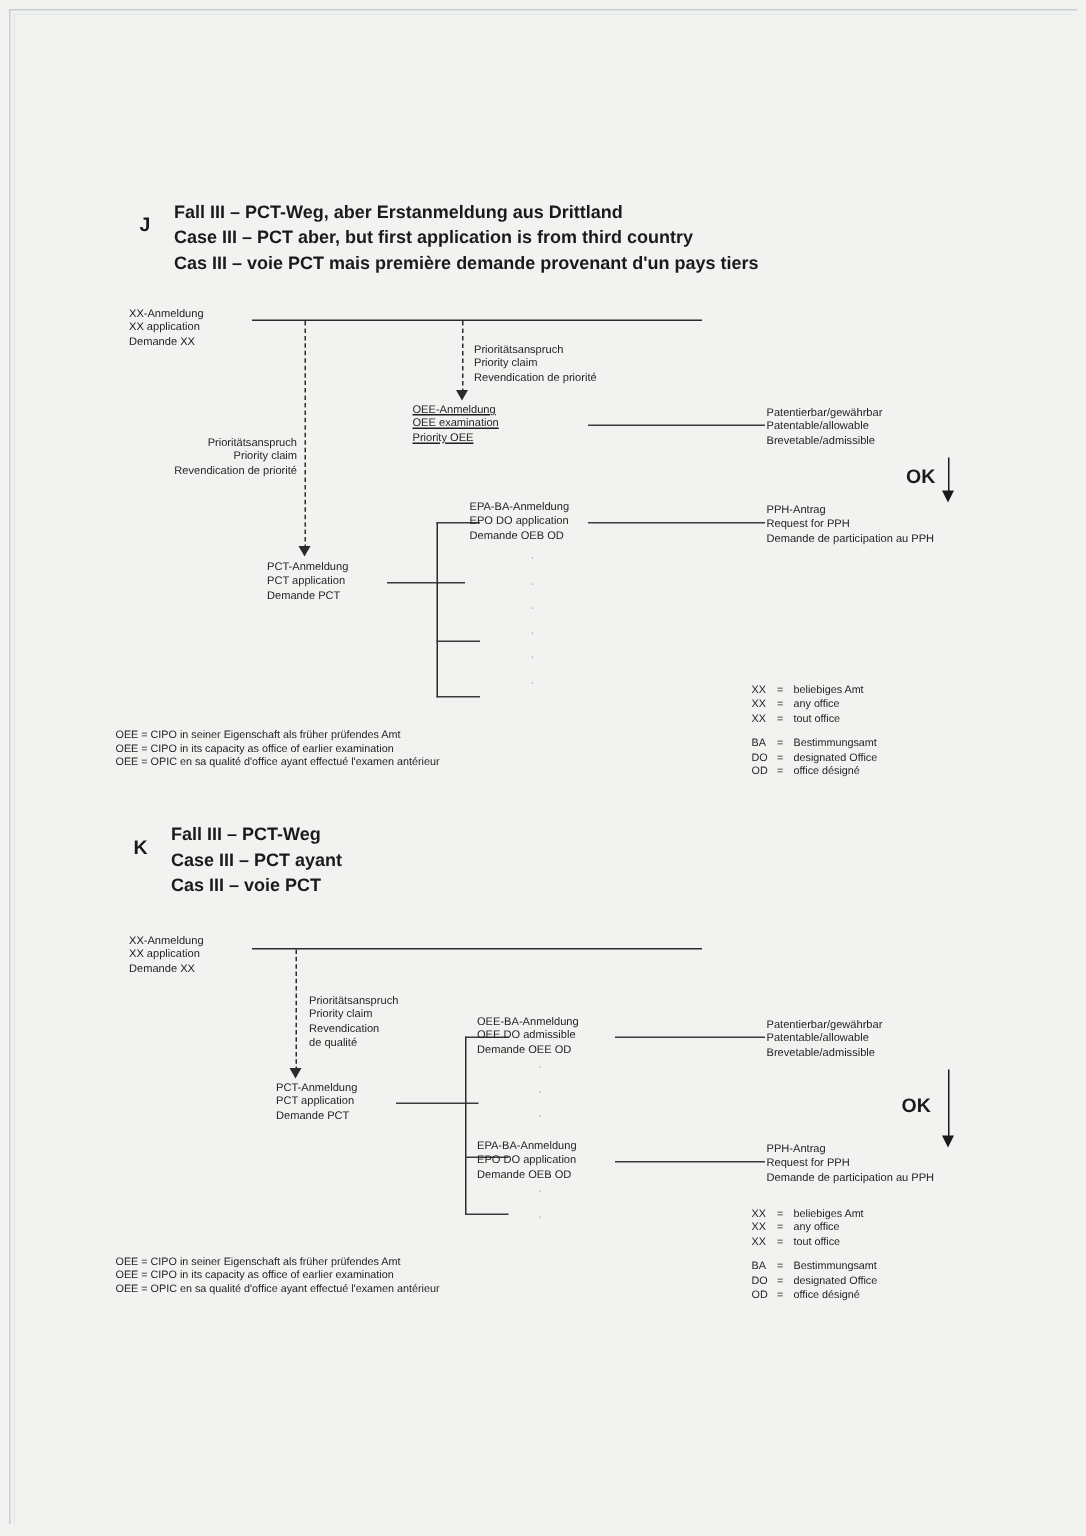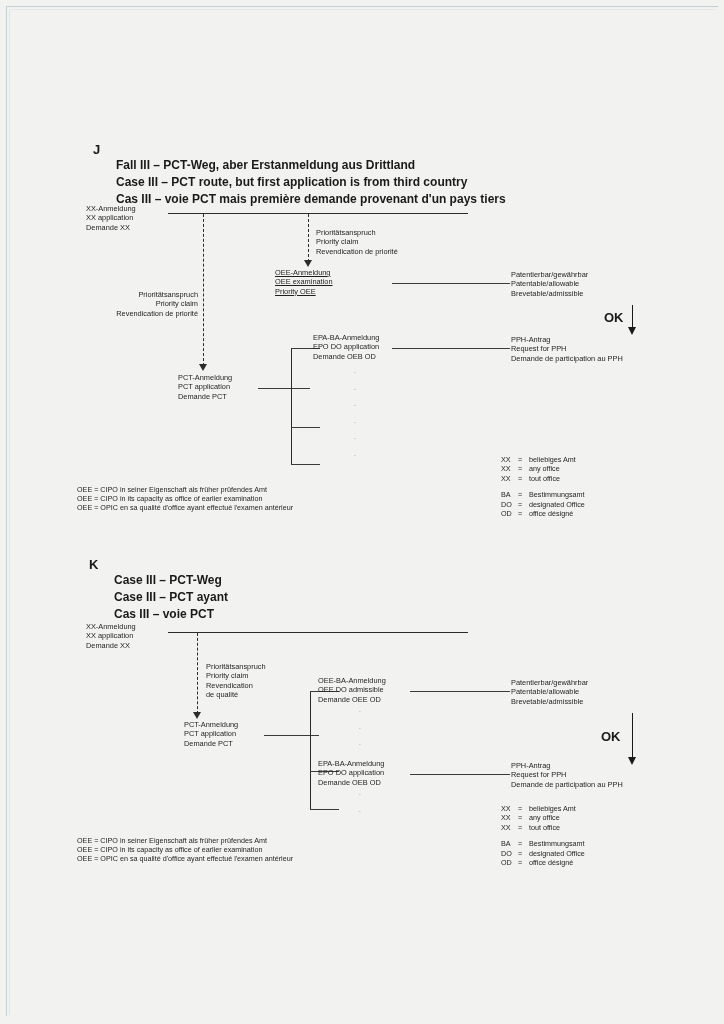--- a/index.html
+++ b/index.html
@@ -12,21 +12,21 @@
     position:relative;
   }
   .page{position:absolute;left:0;top:0;width:724px;height:1024px;}
   .frame-l{position:absolute;left:6px;top:6px;width:1px;height:1010px;background:#c3cfd3;}
   .frame-t{position:absolute;left:6px;top:6px;width:712px;height:1px;background:#c3cfd3;}
   .frame-l2{position:absolute;left:9px;top:9px;width:1px;height:1006px;background:#dfe6e8;}
   .frame-t2{position:absolute;left:9px;top:9px;width:706px;height:1px;background:#e3e9ea;}
 
   
   .sec-letter{position:absolute;font-size:13px;font-weight:bold;letter-spacing:0;}
-  .sec-head{position:absolute;font-size:12px;font-weight:bold;line-height:17px;white-space:nowrap;margin-top:24px;}
+  .sec-head{position:absolute;font-size:12px;font-weight:bold;line-height:17px;white-space:nowrap;}
 
   
   .lbl{position:absolute;font-size:7.4px;line-height:9.3px;white-space:nowrap;color:#1e1e1e;}
   .lbl.r{text-align:right;}
 
   
   .legend{position:absolute;font-size:7.2px;line-height:9.2px;white-space:nowrap;color:#1e1e1e;}
   .legend-tbl{position:absolute;font-size:7.2px;line-height:9.4px;white-space:nowrap;color:#1e1e1e;}
   .legend-tbl span.k{display:inline-block;width:17px;}
   .legend-tbl span.eq{display:inline-block;width:11px;}
@@ -58,21 +58,21 @@
 <div class="page">
 
   <div class="frame-l"></div>
   <div class="frame-t"></div>
   <div class="frame-l2"></div>
   <div class="frame-t2"></div>
 
   <div class="sec-letter" style="left:93px;top:142px;">J</div>
   <div class="sec-head" style="left:116px;top:133px;">
     <div>Fall III – PCT-Weg, aber Erstanmeldung aus Drittland</div>
-    <div>Case III – PCT route, but first application is from third country</div>
+    <div>Case III – PCT aber, but first application is from third country</div>
     <div>Cas III – voie PCT mais première demande provenant d'un pays tiers</div>
   </div>
 
   <div class="hline" style="left:168px;top:213px;width:300px;"></div>
 
   <div class="lbl" style="left:86px;top:204px;">
     <div>XX-Anmeldung</div>
     <div>XX application</div>
     <div>Demande XX</div>
   </div>
@@ -155,21 +155,21 @@
     <div><span class="k">XX</span><span class="eq">=</span><span>any office</span></div>
     <div><span class="k">XX</span><span class="eq">=</span><span>tout office</span></div>
     <div style="height:7px;"></div>
     <div><span class="k">BA</span><span class="eq">=</span><span>Bestimmungsamt</span></div>
     <div><span class="k">DO</span><span class="eq">=</span><span>designated Office</span></div>
     <div><span class="k">OD</span><span class="eq">=</span><span>office désigné</span></div>
   </div>
 
   <div class="sec-letter" style="left:89px;top:557px;">K</div>
   <div class="sec-head" style="left:114px;top:548px;">
-    <div>Case III – PCT-Weg</div>
+    <div>Fall III – PCT-Weg</div>
     <div>Case III – PCT ayant</div>
     <div>Cas III – voie PCT</div>
   </div>
 
   <div class="hline" style="left:168px;top:632px;width:300px;"></div>
 
   <div class="lbl" style="left:86px;top:622px;">
     <div>XX-Anmeldung</div>
     <div>XX application</div>
     <div>Demande XX</div>

